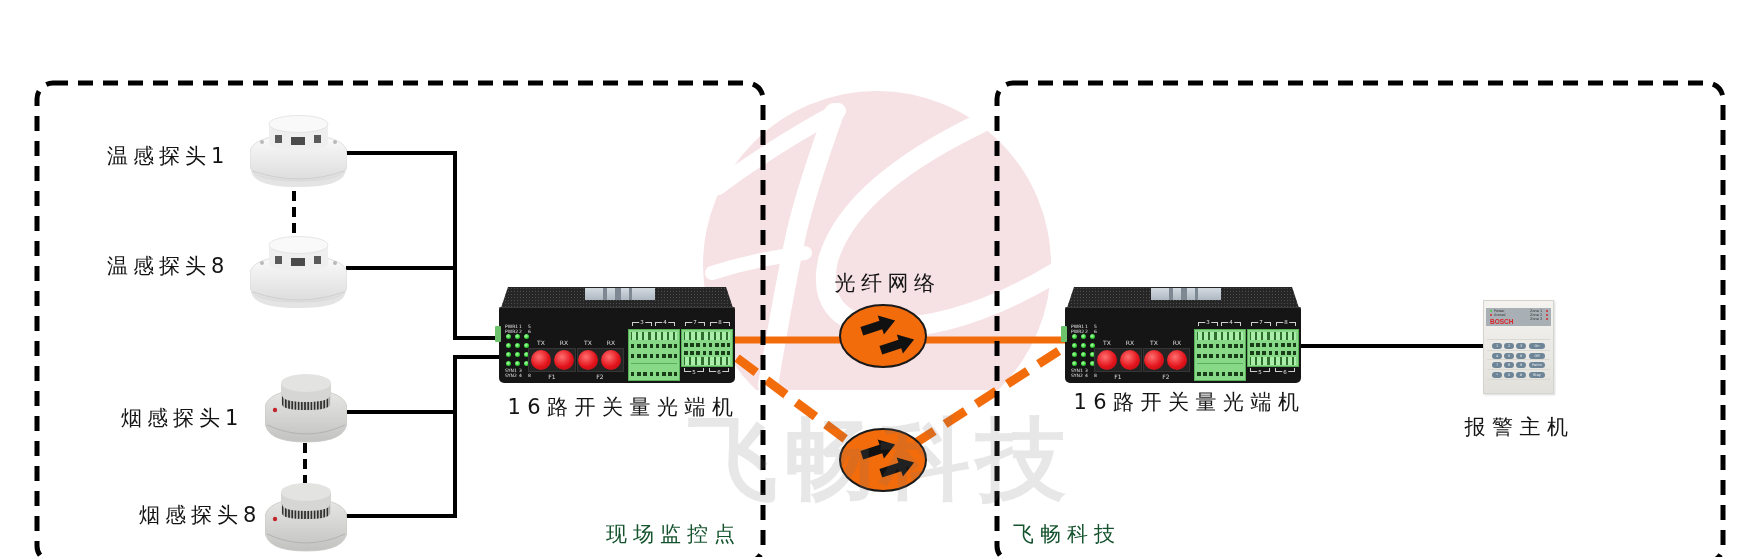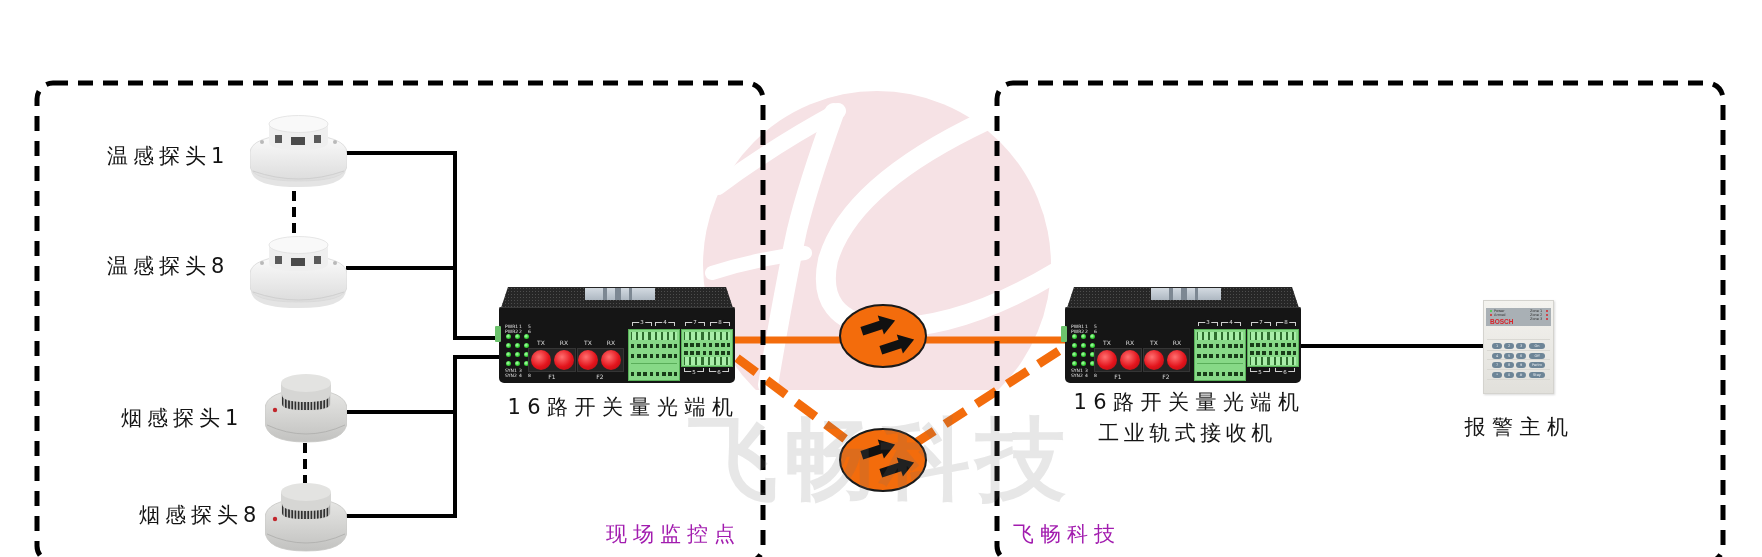--- a/index.html
+++ b/index.html
@@ -3,21 +3,21 @@
 <meta charset="utf-8">
 <style>
   html, body { margin:0; padding:0; background:#ffffff; }
   body { width:1762px; height:557px; position:relative; overflow:hidden; font-family:"DejaVu Sans","Liberation Sans",sans-serif; }
   #stage { position:absolute; left:0; top:0; width:1762px; height:557px;margin-top:45px; }
   .layer { position:absolute; left:0; top:0; }
 
   
   .lbl { position:absolute; font-size:21px; line-height:24px; color:#141414; white-space:nowrap; font-family:"DejaVu Sans",sans-serif; }
   .lbl.c { text-align:center; }
-  .lbl.red { color:#a21caf; letter-spacing:6px; }
+  .lbl.red { color:#14532d; letter-spacing:6px; }
   .ls5 { letter-spacing:5px; }
   .ls55 { letter-spacing:5.5px; padding-left:5.5px; }
   .ls6 { letter-spacing:6.5px; padding-left:6.5px; }
   .ls45 { letter-spacing:4.5px; padding-left:4.5px; }
 
   
   .wm-cn { position:absolute; left:688px; top:366px; font-size:90px; line-height:96px; font-weight:bold; letter-spacing:6px; color:rgba(110,110,110,0.17); white-space:nowrap; pointer-events:none; font-family:"DejaVu Sans",sans-serif; }
   .wm-en { position:absolute; left:694px; top:470px; font-size:40px; line-height:46px; letter-spacing:3.5px; color:rgba(110,110,110,0.17); white-space:nowrap; pointer-events:none; font-family:"Liberation Sans",sans-serif; }
 
   
@@ -360,22 +360,22 @@
   </div>
 
   <div class="lbl ls5" style="left:107px;top:99px">温感探头1</div>
   <div class="lbl ls5" style="left:107px;top:209px">温感探头8</div>
   <div class="lbl ls5" style="left:121px;top:361px">烟感探头1</div>
   <div class="lbl ls5" style="left:139px;top:458px">烟感探头8</div>
 
   <div class="lbl c ls6" style="left:487px;top:350px;width:260px">16路开关量光端机</div>
 
   <div class="lbl c ls6" style="left:1053px;top:345px;width:260px">16路开关量光端机</div>
-  <div class="lbl c ls45" style="left:1053px;top:376px;width:260px">工业轨式接收机</div>
-
+
+  <div class="lbl c ls55" style="left:782px;top:226px;width:200px">光纤网络</div>
 
   <div class="lbl c ls6" style="left:1443px;top:370px;width:140px">报警主机</div>
 
   <div class="lbl red" style="left:606px;top:477px">现场监控点</div>
   <div class="lbl red" style="left:1013px;top:477px">飞畅科技</div>
 
   <div class="wm-cn">飞畅科技</div>
 </div>
 
 </body></html>

